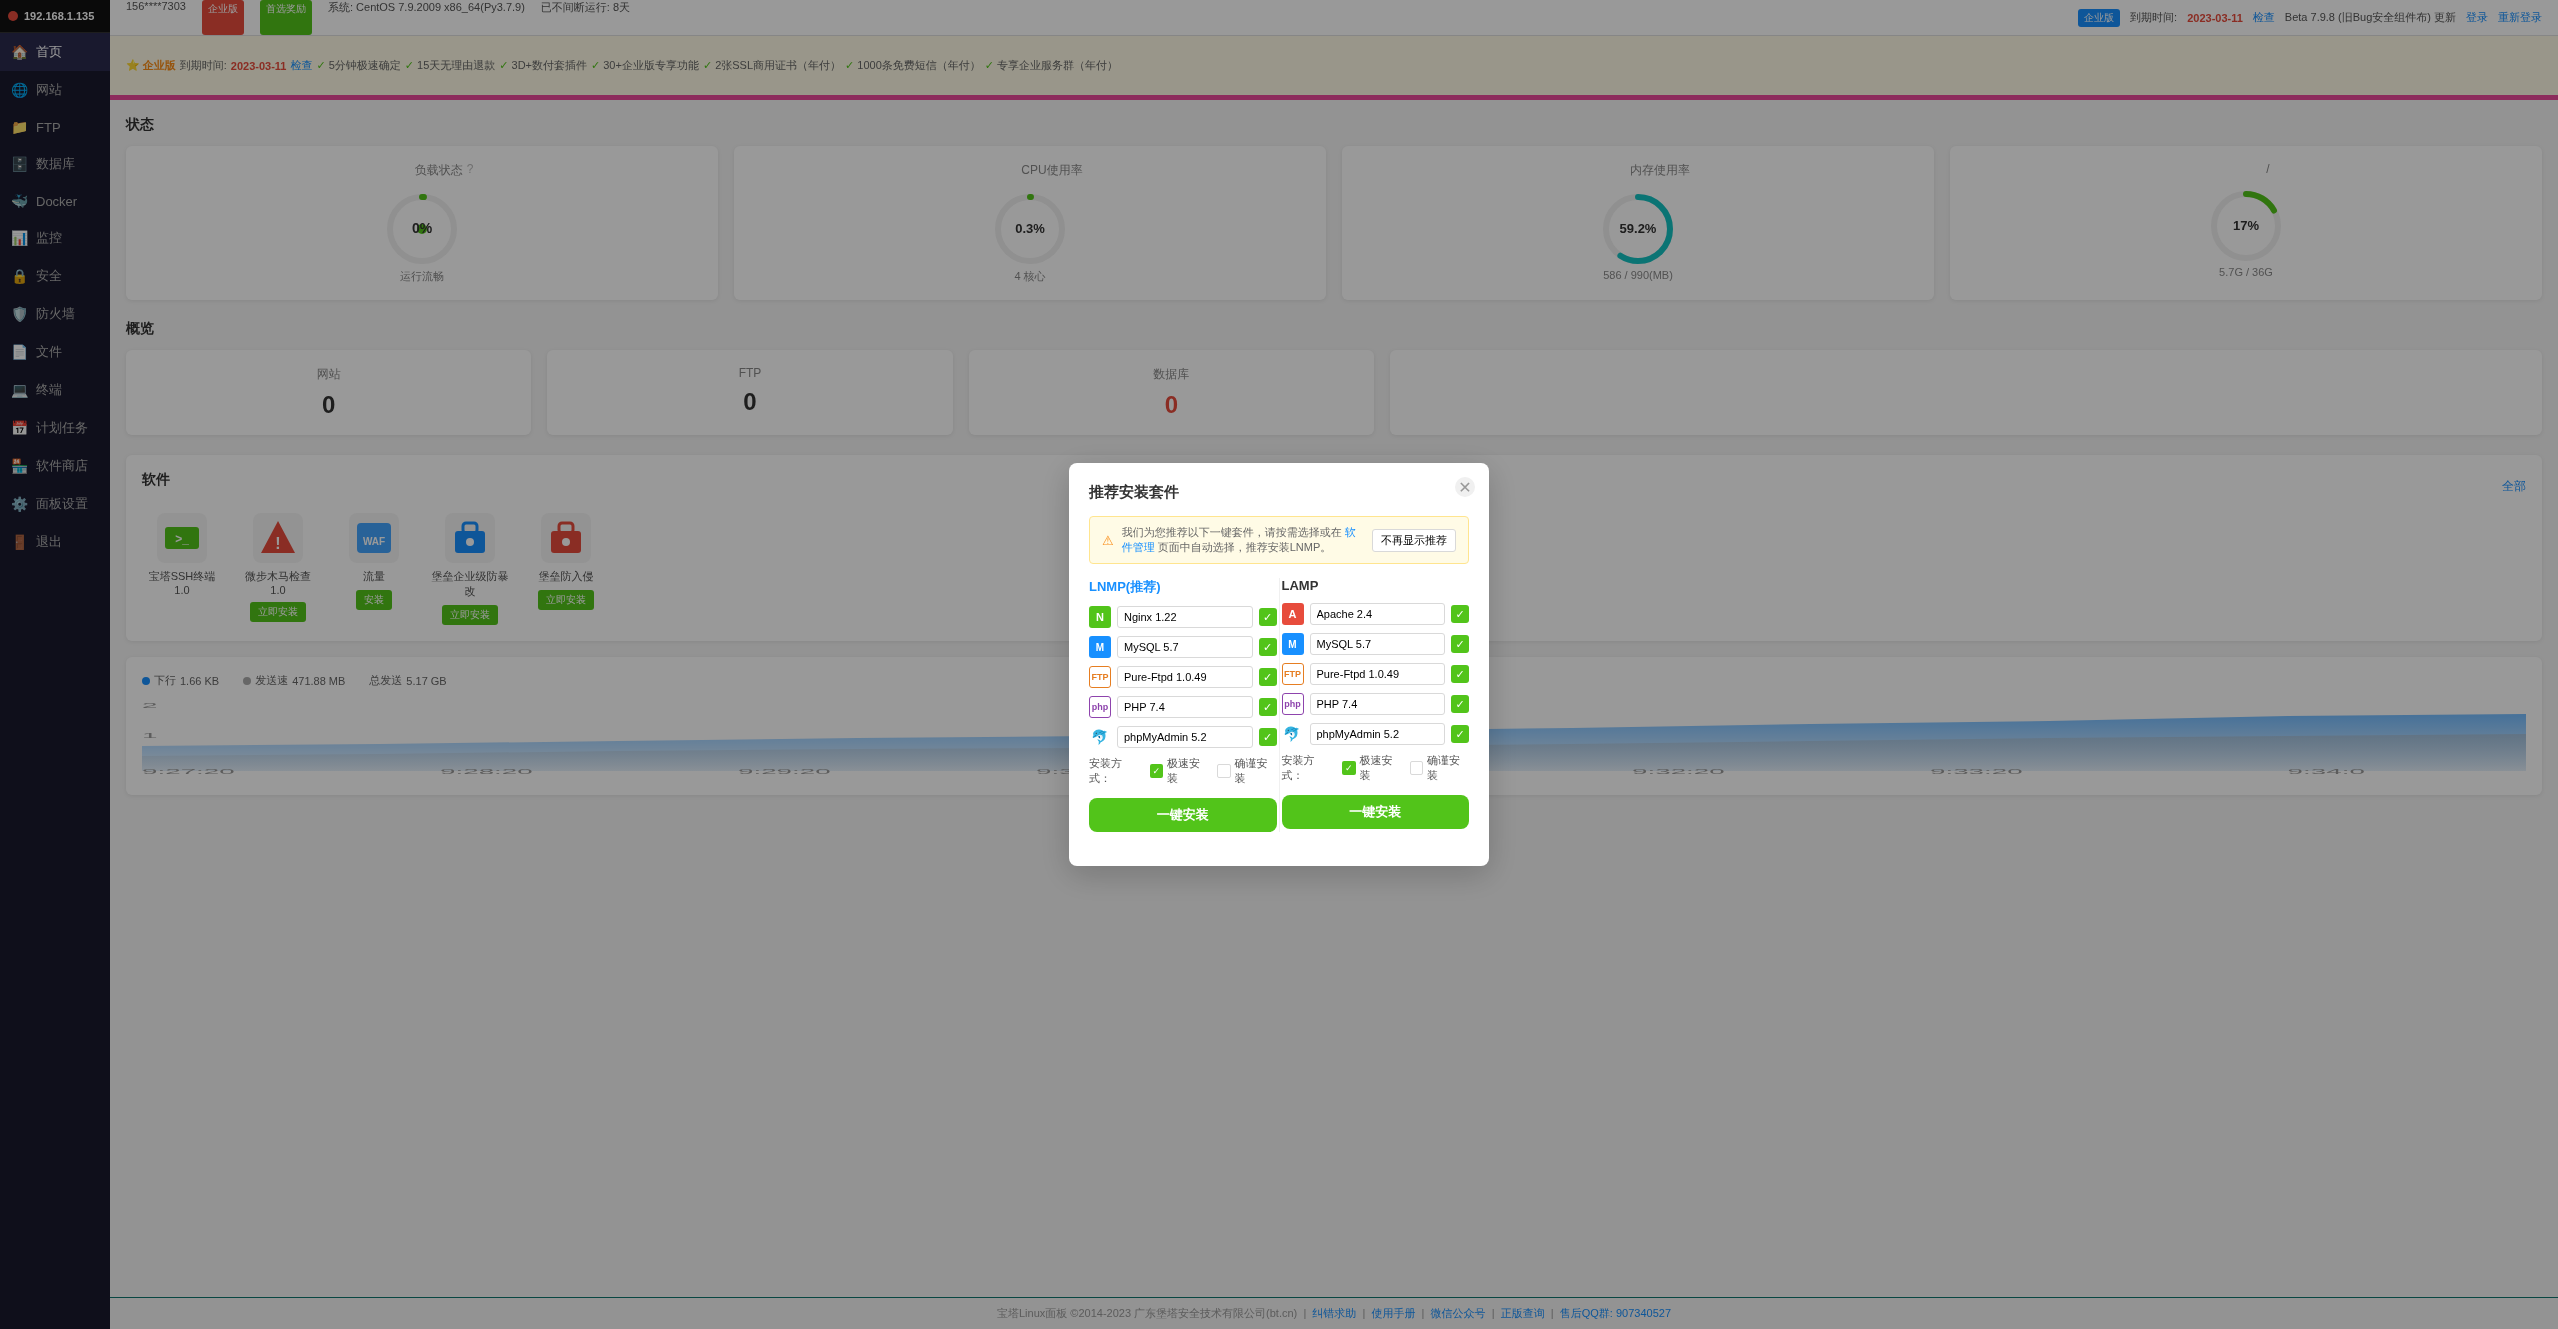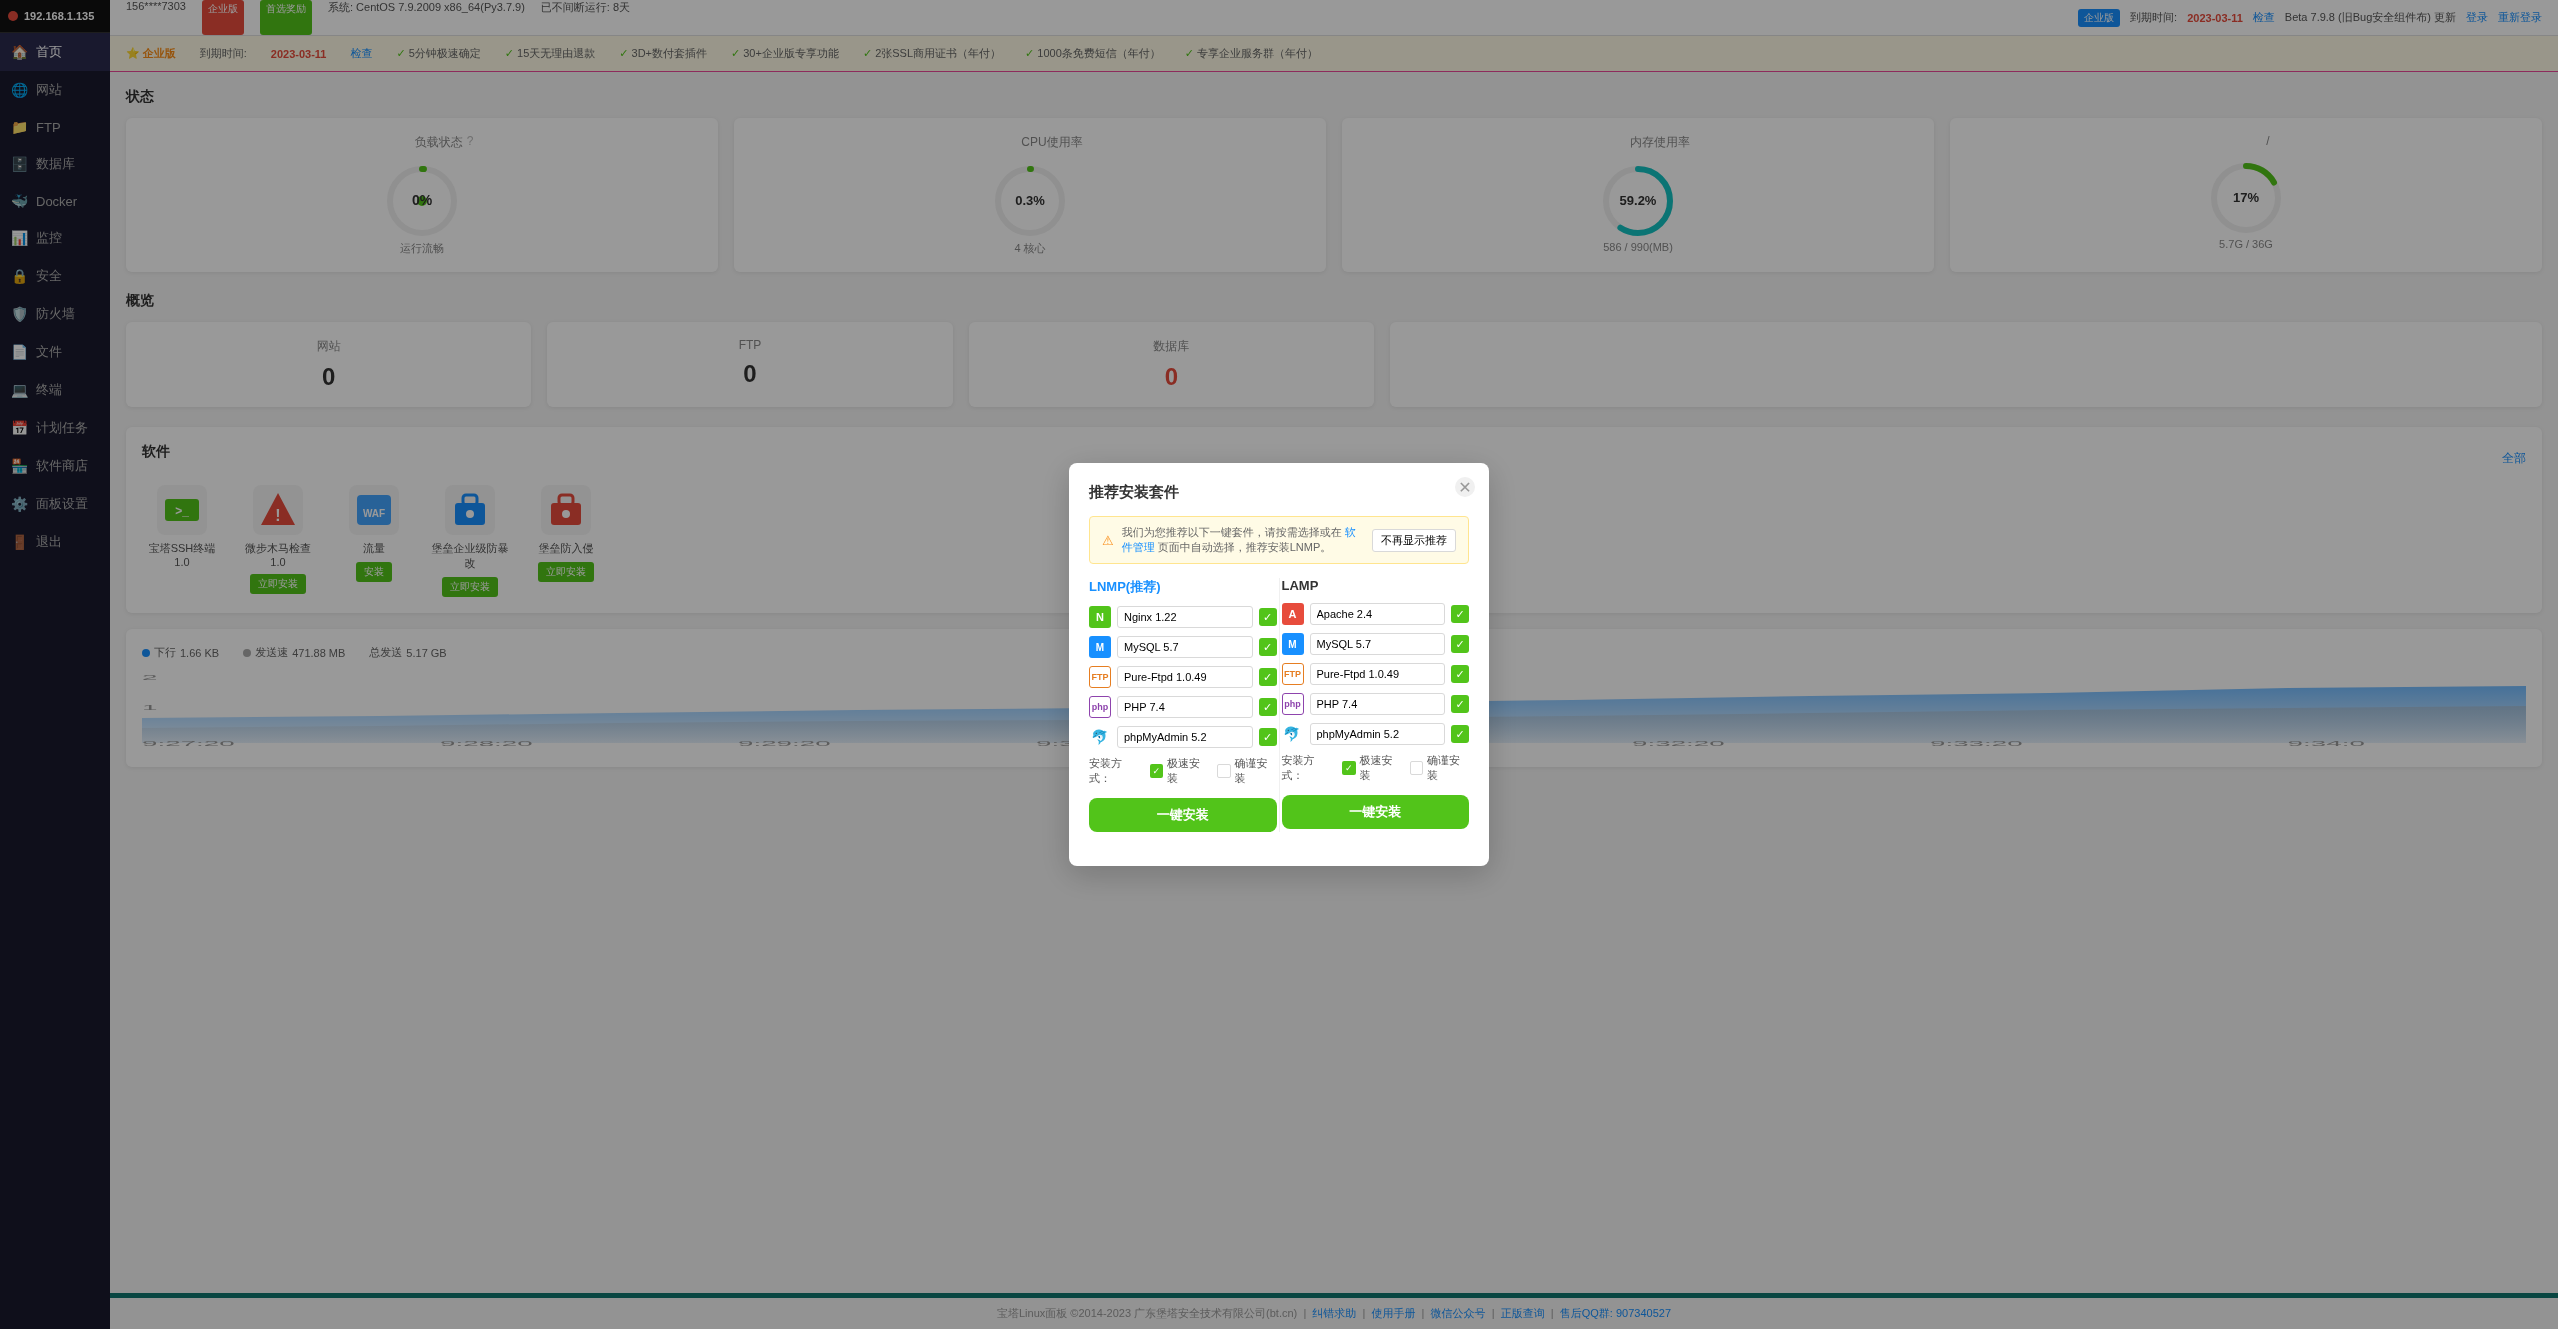--- a/index.html
+++ b/index.html
@@ -19,21 +19,21 @@
     .sidebar-icon { width: 16px; height: 16px; display: flex; align-items: center; justify-content: center; font-size: 14px; }
 
     
     .main-content { flex: 1; display: flex; flex-direction: column; overflow: hidden; }
     .top-bar { background: #fff; border-bottom: 1px solid #e0e0e0; padding: 0 16px; display: flex; height: 36px; gap: 16px; font-size: 11px; color: #555; flex-shrink: 0; }
     .top-bar-right { margin-left: auto; display: flex; align-items: center; gap: 10px; }
     .enterprise-badge { background: #1890ff; color: #fff; padding: 2px 6px; border-radius: 3px; font-size: 10px; }
     .top-bar-link { color: #1890ff; cursor: pointer; }
 
     
-    .promo-bar { background: #fffbe6; border-bottom: 1px solid #ec4899; padding: 10px 16px; font-size: 11px; color: #666; display: flex; align-items: center; gap: 24px; flex-shrink: 0; flex-wrap: wrap; }
+    .promo-bar { background: #fffbe6; border-bottom: 5px solid #ec4899; padding: 22px 16px; font-size: 11px; color: #666; display: flex; align-items: center; gap: 4px; flex-shrink: 0; flex-wrap: wrap; }
     .promo-badge { color: #fa8c16; font-weight: bold; }
     .promo-date { color: #e74c3c; font-weight: bold; }
     .promo-item { display: flex; align-items: center; gap: 3px; }
     .check-green { color: #52c41a; }
 
     
     .content-area { flex: 1; overflow-y: auto; padding: 16px; background: #f5f5f5; position: relative; }
 
     
     .section-title { font-size: 14px; font-weight: bold; color: #333; margin-bottom: 12px; }
@@ -95,21 +95,21 @@
 
     .divider { width: 1px; background: #f0f0f0; }
 
     
     .net-stats { display: flex; gap: 24px; font-size: 11px; color: #666; margin-bottom: 8px; }
     .net-stat { display: flex; align-items: center; gap: 4px; }
     .net-dot-blue { width: 8px; height: 8px; border-radius: 50%; background: #1890ff; }
     .net-dot-gray { width: 8px; height: 8px; border-radius: 50%; background: #aaa; }
 
     
-    .footer { background: #f5f5f5; border-top: 5px solid #0f766e; padding: 8px 16px; font-size: 11px; color: #999; text-align: center; flex-shrink: 0; }
+    .footer { background: #f5f5f5; border-top: 1px solid #0f766e; padding: 8px 16px; font-size: 11px; color: #999; text-align: center; flex-shrink: 0; }
     .footer a { color: #1890ff; cursor: pointer; }
 
     select { font-family: inherit; }
   </style>
 </head>
 <body>
 
 <div class="app-container">
 
   <div class="sidebar">

